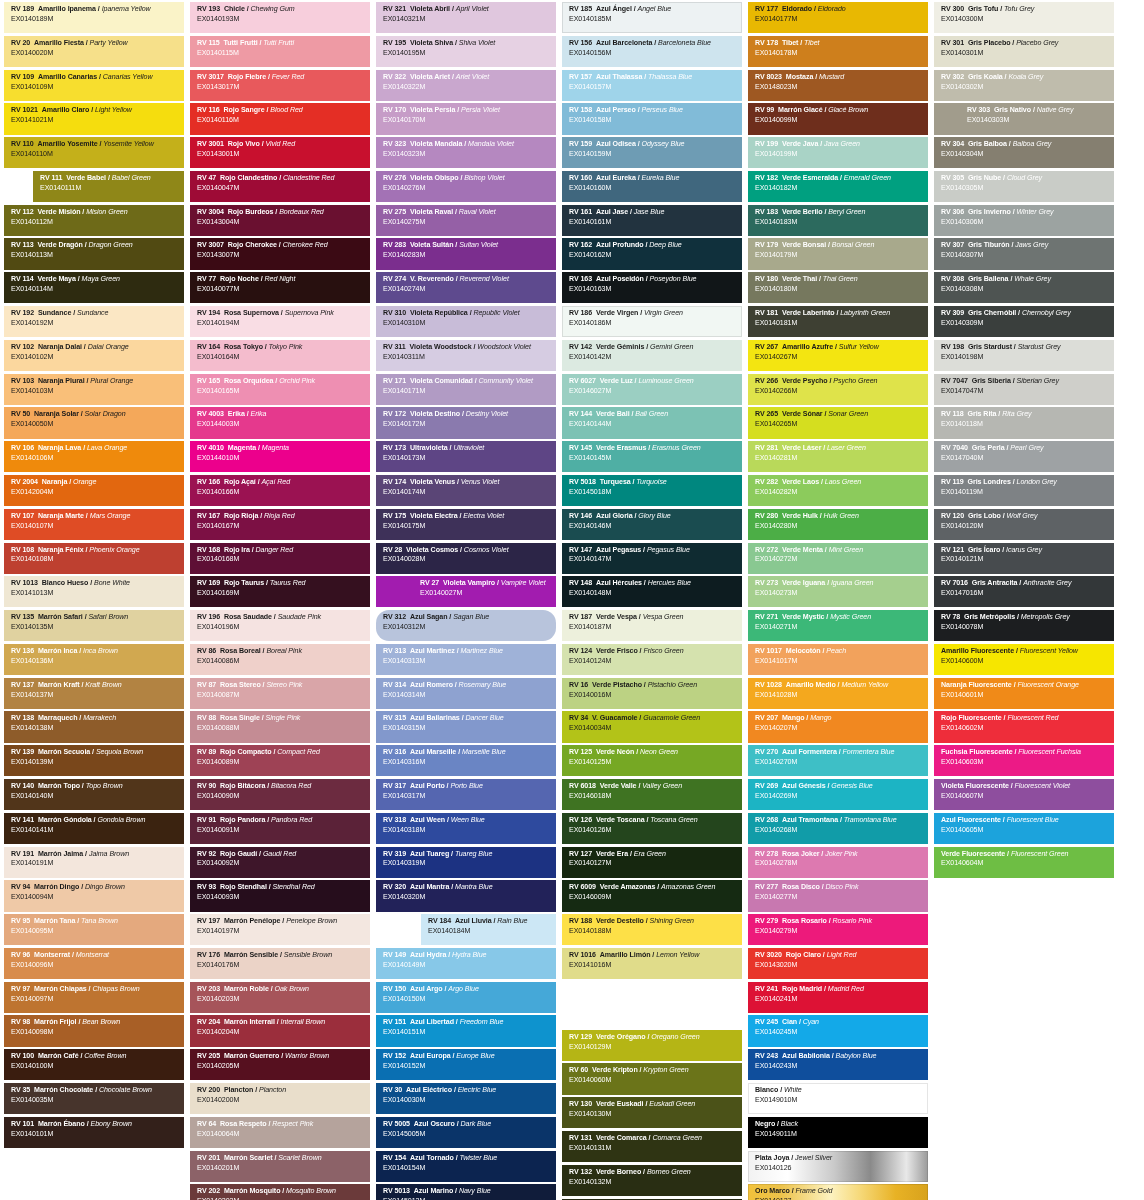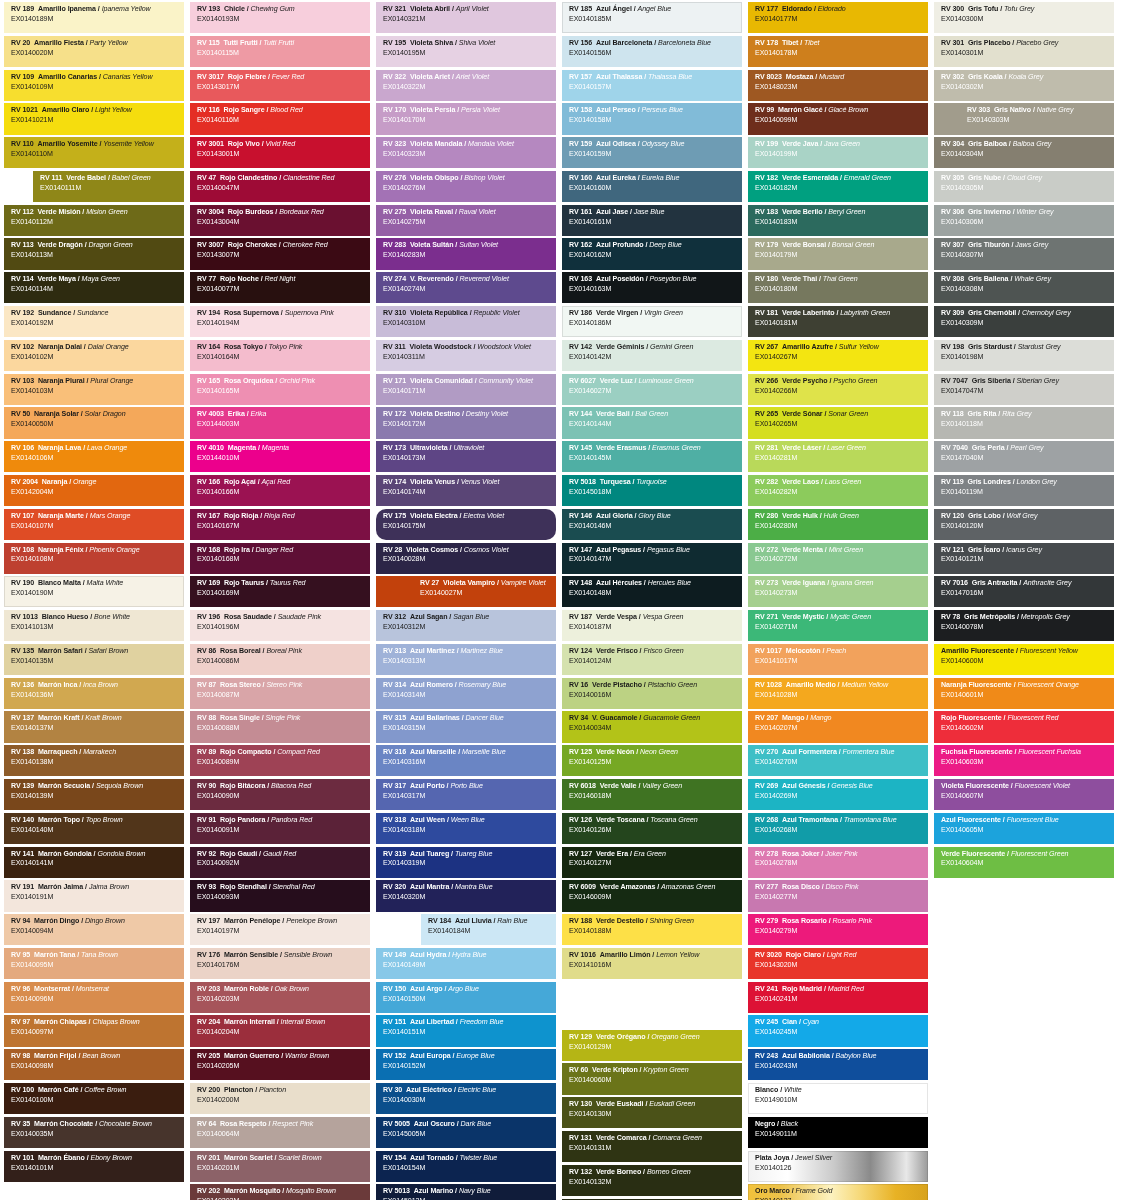--- a/index.html
+++ b/index.html
@@ -124,24 +124,20 @@
         <span class="l2">EX0142004M</span>
       </div>
       <div class="swatch light-text" style="background-color: rgb(223, 76, 37);">
         <span class="l1"><span class="code">RV 107&nbsp;&nbsp;</span><span class="nm">Naranja Marte / </span><span class="en">Mars Orange</span></span>
         <span class="l2">EX0140107M</span>
       </div>
       <div class="swatch light-text" style="background-color: rgb(190, 64, 48);">
         <span class="l1"><span class="code">RV 108&nbsp;&nbsp;</span><span class="nm">Naranja Fénix / </span><span class="en">Phoenix Orange</span></span>
         <span class="l2">EX0140108M</span>
       </div>
-      <div class="swatch bordered dark-text" style="background-color: rgb(246, 242, 230);">
-        <span class="l1"><span class="code">RV 190&nbsp;&nbsp;</span><span class="nm">Blanco Malta / </span><span class="en">Malta White</span></span>
-        <span class="l2">EX0140190M</span>
-      </div>
       <div class="swatch dark-text" style="background-color: rgb(239, 231, 211);">
         <span class="l1"><span class="code">RV 1013&nbsp;&nbsp;</span><span class="nm">Blanco Hueso / </span><span class="en">Bone White</span></span>
         <span class="l2">EX0141013M</span>
       </div>
       <div class="swatch dark-text" style="background-color: rgb(224, 210, 160);">
         <span class="l1"><span class="code">RV 135&nbsp;&nbsp;</span><span class="nm">Marrón Safari / </span><span class="en">Safari Brown</span></span>
         <span class="l2">EX0140135M</span>
       </div>
       <div class="swatch light-text" style="background-color: rgb(209, 168, 80);">
         <span class="l1"><span class="code">RV 136&nbsp;&nbsp;</span><span class="nm">Marrón Inca / </span><span class="en">Inca Brown</span></span>
@@ -404,33 +400,33 @@
         <span class="l2">EX0140172M</span>
       </div>
       <div class="swatch light-text" style="background-color: rgb(94, 69, 133);">
         <span class="l1"><span class="code">RV 173&nbsp;&nbsp;</span><span class="nm">Ultravioleta / </span><span class="en">Ultraviolet</span></span>
         <span class="l2">EX0140173M</span>
       </div>
       <div class="swatch light-text" style="background-color: rgb(90, 69, 118);">
         <span class="l1"><span class="code">RV 174&nbsp;&nbsp;</span><span class="nm">Violeta Venus / </span><span class="en">Venus Violet</span></span>
         <span class="l2">EX0140174M</span>
       </div>
-      <div class="swatch light-text" style="background-color: rgb(62, 49, 89); border-radius: 10px;">
+      <div class="swatch light-text" style="background-color: rgb(62, 49, 89);">
         <span class="l1"><span class="code">RV 175&nbsp;&nbsp;</span><span class="nm">Violeta Electra / </span><span class="en">Electra Violet</span></span>
         <span class="l2">EX0140175M</span>
       </div>
       <div class="swatch light-text" style="background-color: rgb(44, 37, 71);">
         <span class="l1"><span class="code">RV 28&nbsp;&nbsp;</span><span class="nm">Violeta Cosmos / </span><span class="en">Cosmos Violet</span></span>
         <span class="l2">EX0140028M</span>
       </div>
-      <div class="swatch light-text" style="background-color: #c2410c; padding-left: 44px;">
+      <div class="swatch light-text" style="background-color: #a21caf; padding-left: 44px;">
         <span class="l1"><span class="code">RV 27&nbsp;&nbsp;</span><span class="nm">Violeta Vampiro / </span><span class="en">Vampire Violet</span></span>
         <span class="l2">EX0140027M</span>
       </div>
-      <div class="swatch dark-text" style="background-color: rgb(184, 196, 220);">
+      <div class="swatch dark-text" style="background-color: rgb(184, 196, 220); border-radius: 13px;">
         <span class="l1"><span class="code">RV 312&nbsp;&nbsp;</span><span class="nm">Azul Sagan / </span><span class="en">Sagan Blue</span></span>
         <span class="l2">EX0140312M</span>
       </div>
       <div class="swatch light-text" style="background-color: rgb(159, 178, 216);">
         <span class="l1"><span class="code">RV 313&nbsp;&nbsp;</span><span class="nm">Azul Martinez / </span><span class="en">Martinez Blue</span></span>
         <span class="l2">EX0140313M</span>
       </div>
       <div class="swatch light-text" style="background-color: rgb(142, 162, 208);">
         <span class="l1"><span class="code">RV 314&nbsp;&nbsp;</span><span class="nm">Azul Romero / </span><span class="en">Rosemary Blue</span></span>
         <span class="l2">EX0140314M</span>

